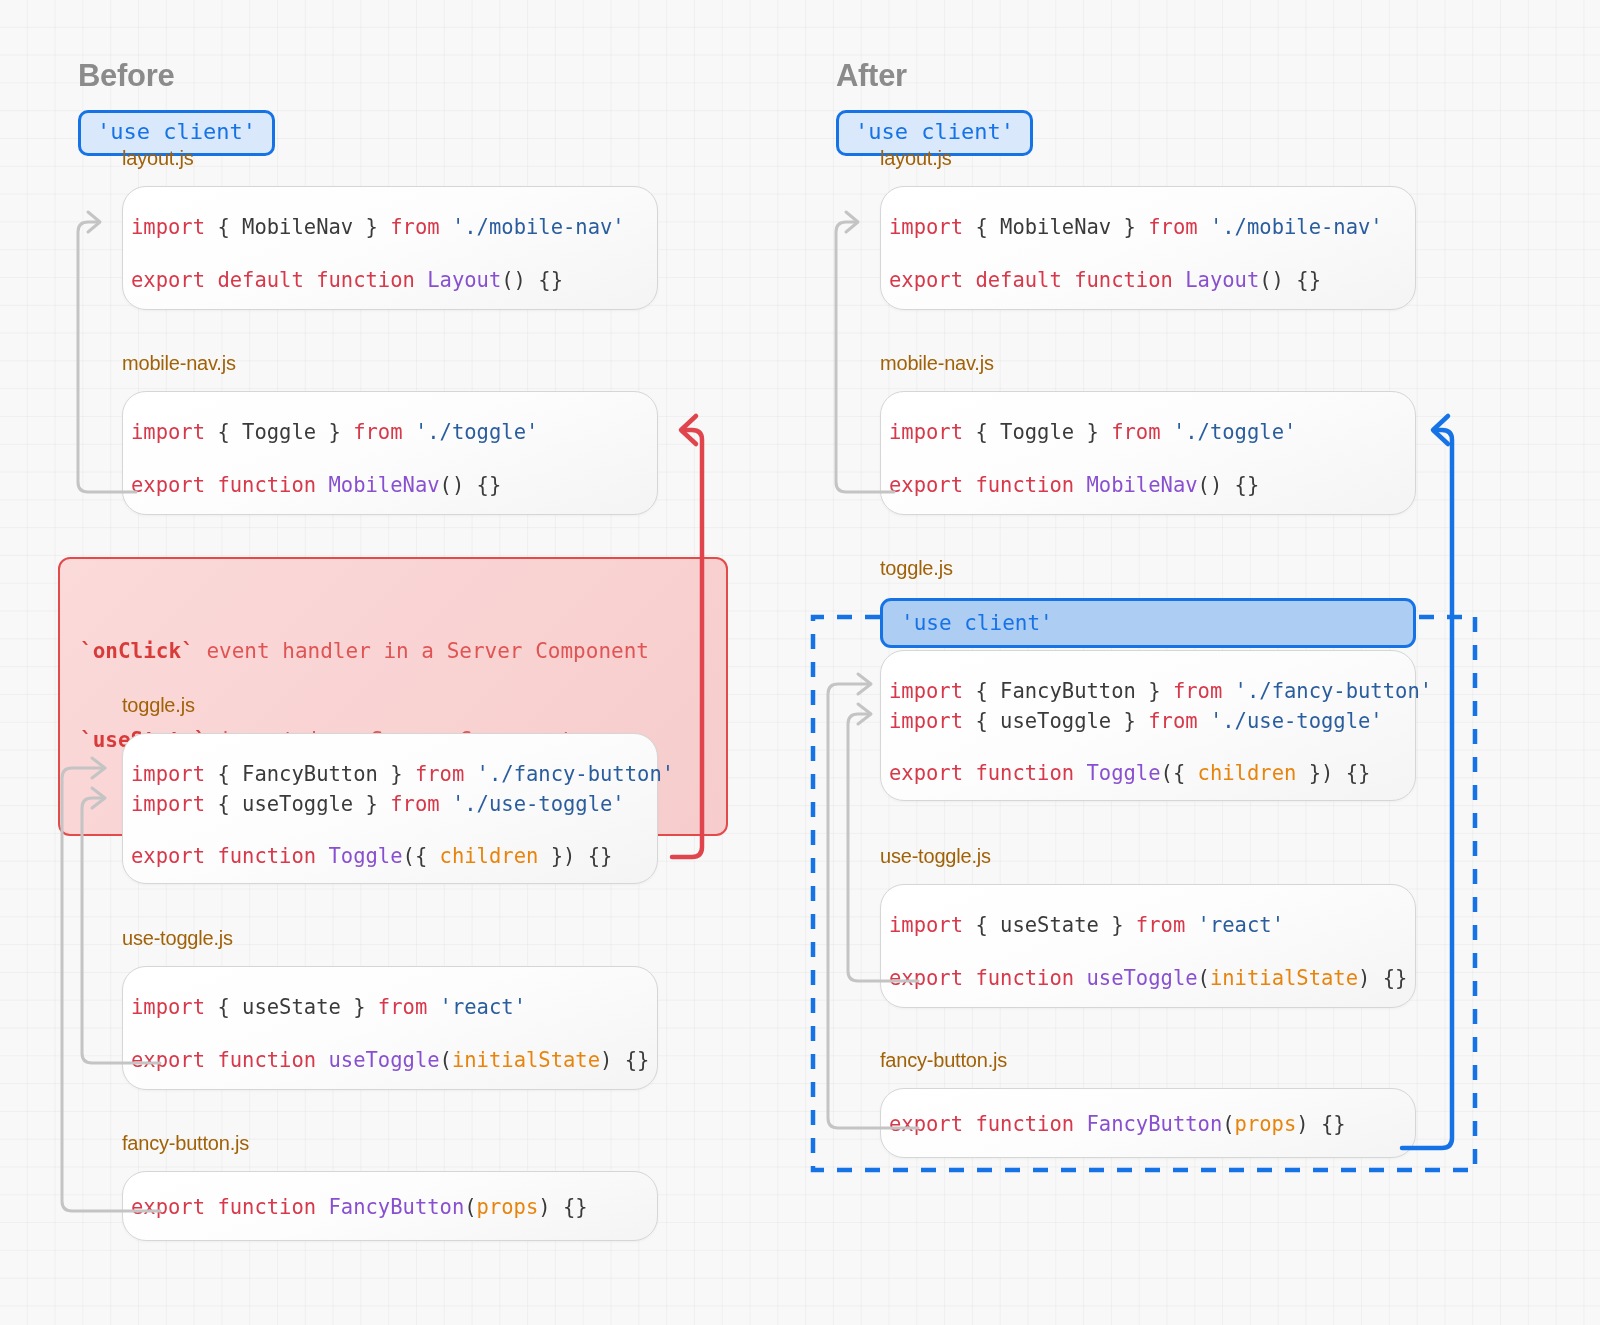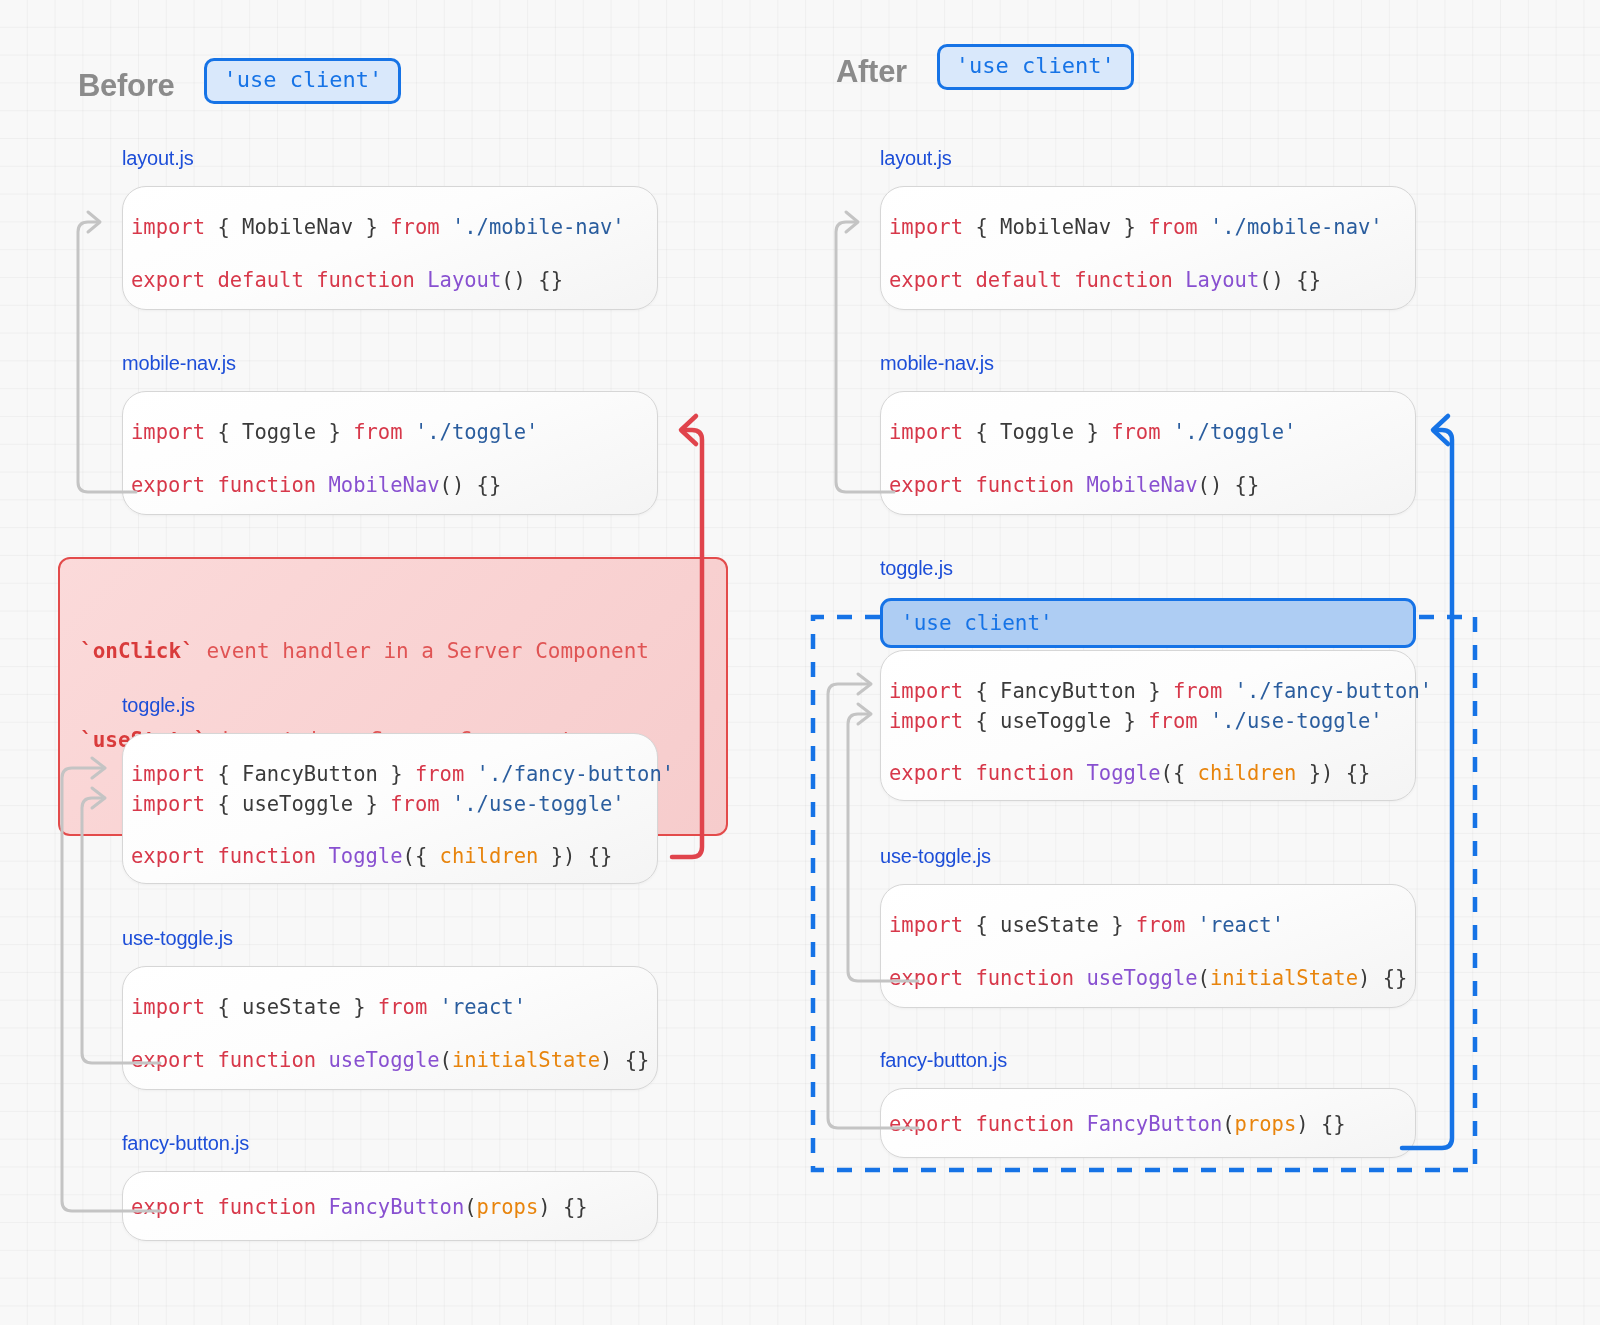--- a/index.html
+++ b/index.html
@@ -14,41 +14,41 @@
     background-image:
       linear-gradient(to right, rgba(0,0,0,0.035) 1px, transparent 1px),
       linear-gradient(to bottom, rgba(0,0,0,0.035) 1px, transparent 1px);
     background-size: 27.8px 27.8px;
     background-position: -1px -1px;
   }
 
   .canvas { position: absolute; inset: 0; }
 
   
-  .col-header { position: absolute; display: flex; align-items: flex-end; gap: 30px; }
+  .col-header { position: absolute; display: flex; align-items: flex-start; gap: 16px; flex-direction: column; }
   .col-title {
     font-size: 31px; font-weight: bold; color: #8b8b8b;
     letter-spacing: -0.3px;
   }
   .pill {
     border: 3px solid #1673e6;
     background: #d9e8fb;
     border-radius: 10px;
     padding: 7px 16px 9px 16px;
     font-family: "DejaVu Sans Mono", monospace;
     font-size: 22px;
     color: #1673e6;
     line-height: 1.1;
   }
 
   
   .filename {
     position: absolute;
     font-size: 20px;
-    color: #1d4ed8;
+    color: #a16207;
     letter-spacing: -0.2px;
     white-space: nowrap;
   }
 
   
   .code-block {
     position: absolute;
     border: 1.5px solid #d6d6d6;
     border-radius: 24px;
     background: linear-gradient(160deg, #ffffff 0%, #fdfdfd 45%, #f4f4f4 100%);
@@ -124,21 +124,21 @@
 
   <div class="filename" style="left:122px; top:694px;">toggle.js</div>
   <div class="code-block" id="b-toggle" style="left:122px; top:733px; width:536px; height:151px;"><span class="ln"><span class="kw">import</span><span class="pl"> { FancyButton } </span><span class="kw">from</span><span class="pl"> </span><span class="str">'./fancy-button'</span></span><span class="ln"><span class="kw">import</span><span class="pl"> { useToggle } </span><span class="kw">from</span><span class="pl"> </span><span class="str">'./use-toggle'</span></span><span class="gap"></span><span class="ln"><span class="kw">export function</span><span class="pl"> </span><span class="fn">Toggle</span><span class="punc">({ </span><span class="par">children</span><span class="punc"> }) {}</span></span></div>
 
   <div class="filename" style="left:122px; top:927px;">use-toggle.js</div>
   <div class="code-block" id="b-usetoggle" style="left:122px; top:966px; width:536px; height:124px;"><span class="ln"><span class="kw">import</span><span class="pl"> { useState } </span><span class="kw">from</span><span class="pl"> </span><span class="str">'react'</span></span><span class="gap"></span><span class="ln"><span class="kw">export function</span><span class="pl"> </span><span class="fn">useToggle</span><span class="punc">(</span><span class="par">initialState</span><span class="punc">) {}</span></span></div>
 
   <div class="filename" style="left:122px; top:1132px;">fancy-button.js</div>
   <div class="code-block" id="b-fancybutton" style="left:122px; top:1171px; width:536px; height:70px; padding-top:21px;"><span class="ln"><span class="kw">export function</span><span class="pl"> </span><span class="fn">FancyButton</span><span class="punc">(</span><span class="par">props</span><span class="punc">) {}</span></span></div>
 
-  <div class="col-header" style="left:836px; top:44px;">
+  <div class="col-header" style="left:836px; top:58px;">
     <span class="col-title">After</span>
     <span class="pill">'use client'</span>
   </div>
 
   <div class="filename" style="left:880px; top:147px;">layout.js</div>
   <div class="code-block" id="a-layout" style="left:880px; top:186px; width:536px; height:124px;"><span class="ln"><span class="kw">import</span><span class="pl"> { MobileNav } </span><span class="kw">from</span><span class="pl"> </span><span class="str">'./mobile-nav'</span></span><span class="gap"></span><span class="ln"><span class="kw">export default function</span><span class="pl"> </span><span class="fn">Layout</span><span class="punc">() {}</span></span></div>
 
   <div class="filename" style="left:880px; top:352px;">mobile-nav.js</div>
   <div class="code-block" id="a-mobilenav" style="left:880px; top:391px; width:536px; height:124px;"><span class="ln"><span class="kw">import</span><span class="pl"> { Toggle } </span><span class="kw">from</span><span class="pl"> </span><span class="str">'./toggle'</span></span><span class="gap"></span><span class="ln"><span class="kw">export function</span><span class="pl"> </span><span class="fn">MobileNav</span><span class="punc">() {}</span></span></div>
 

